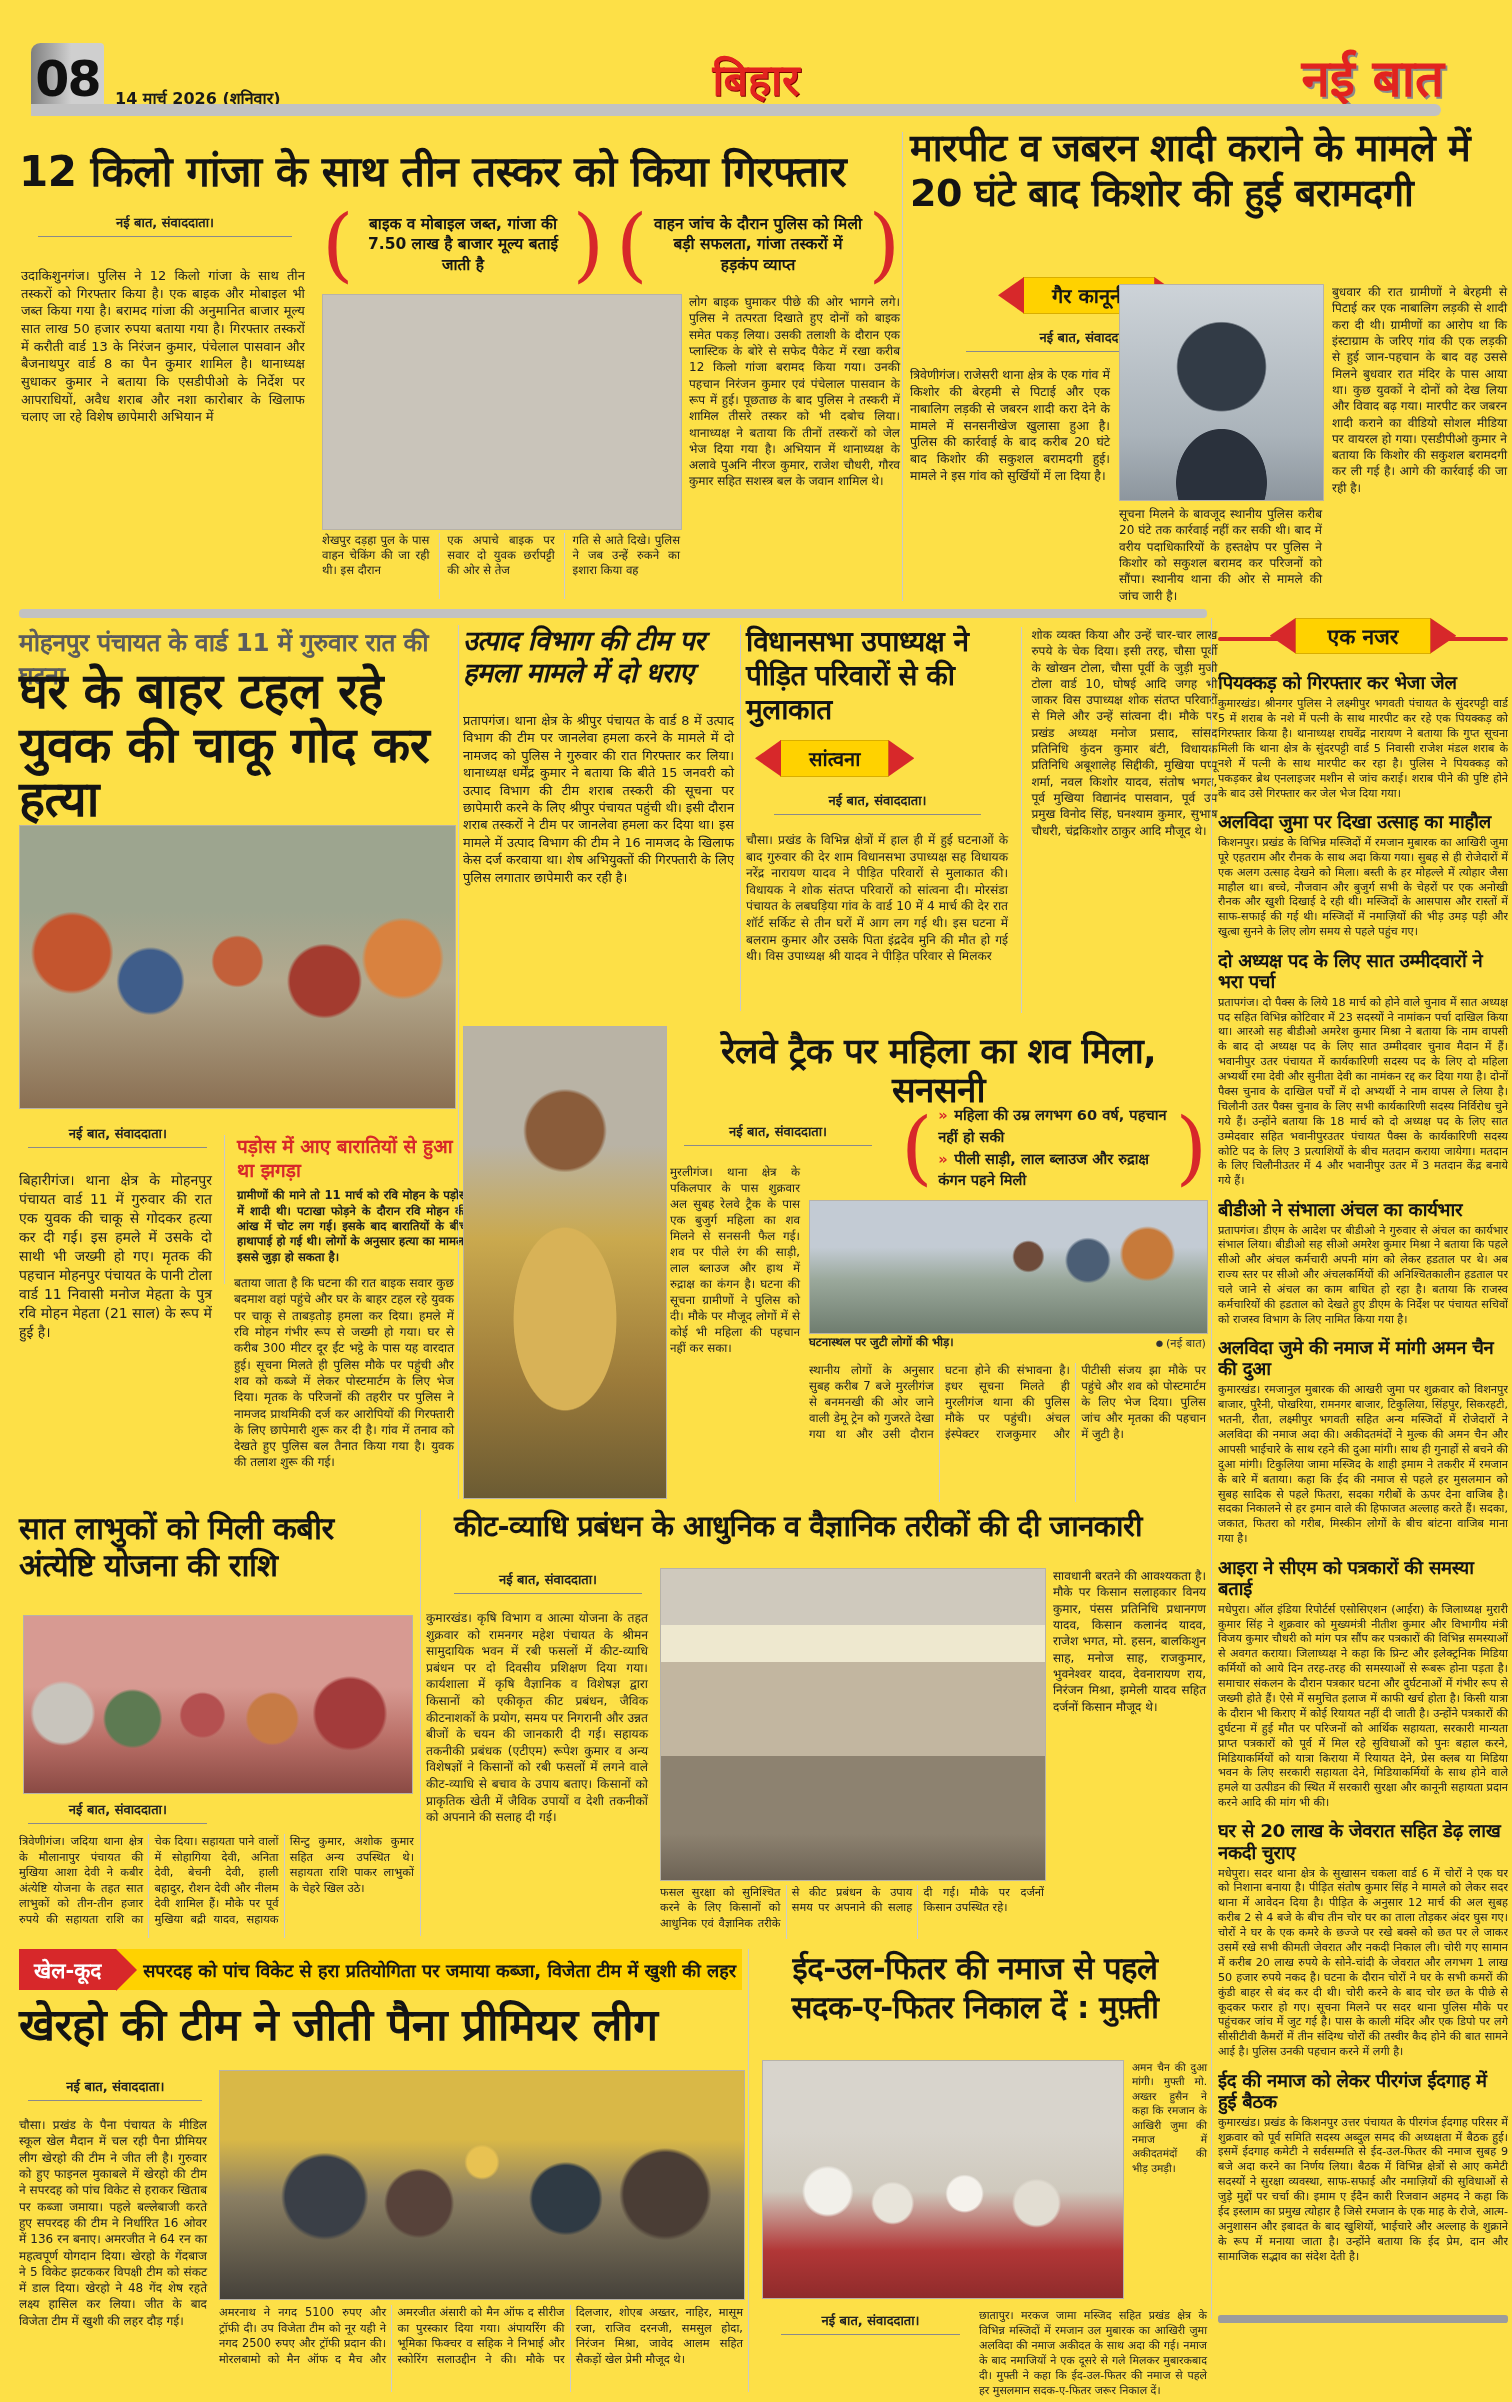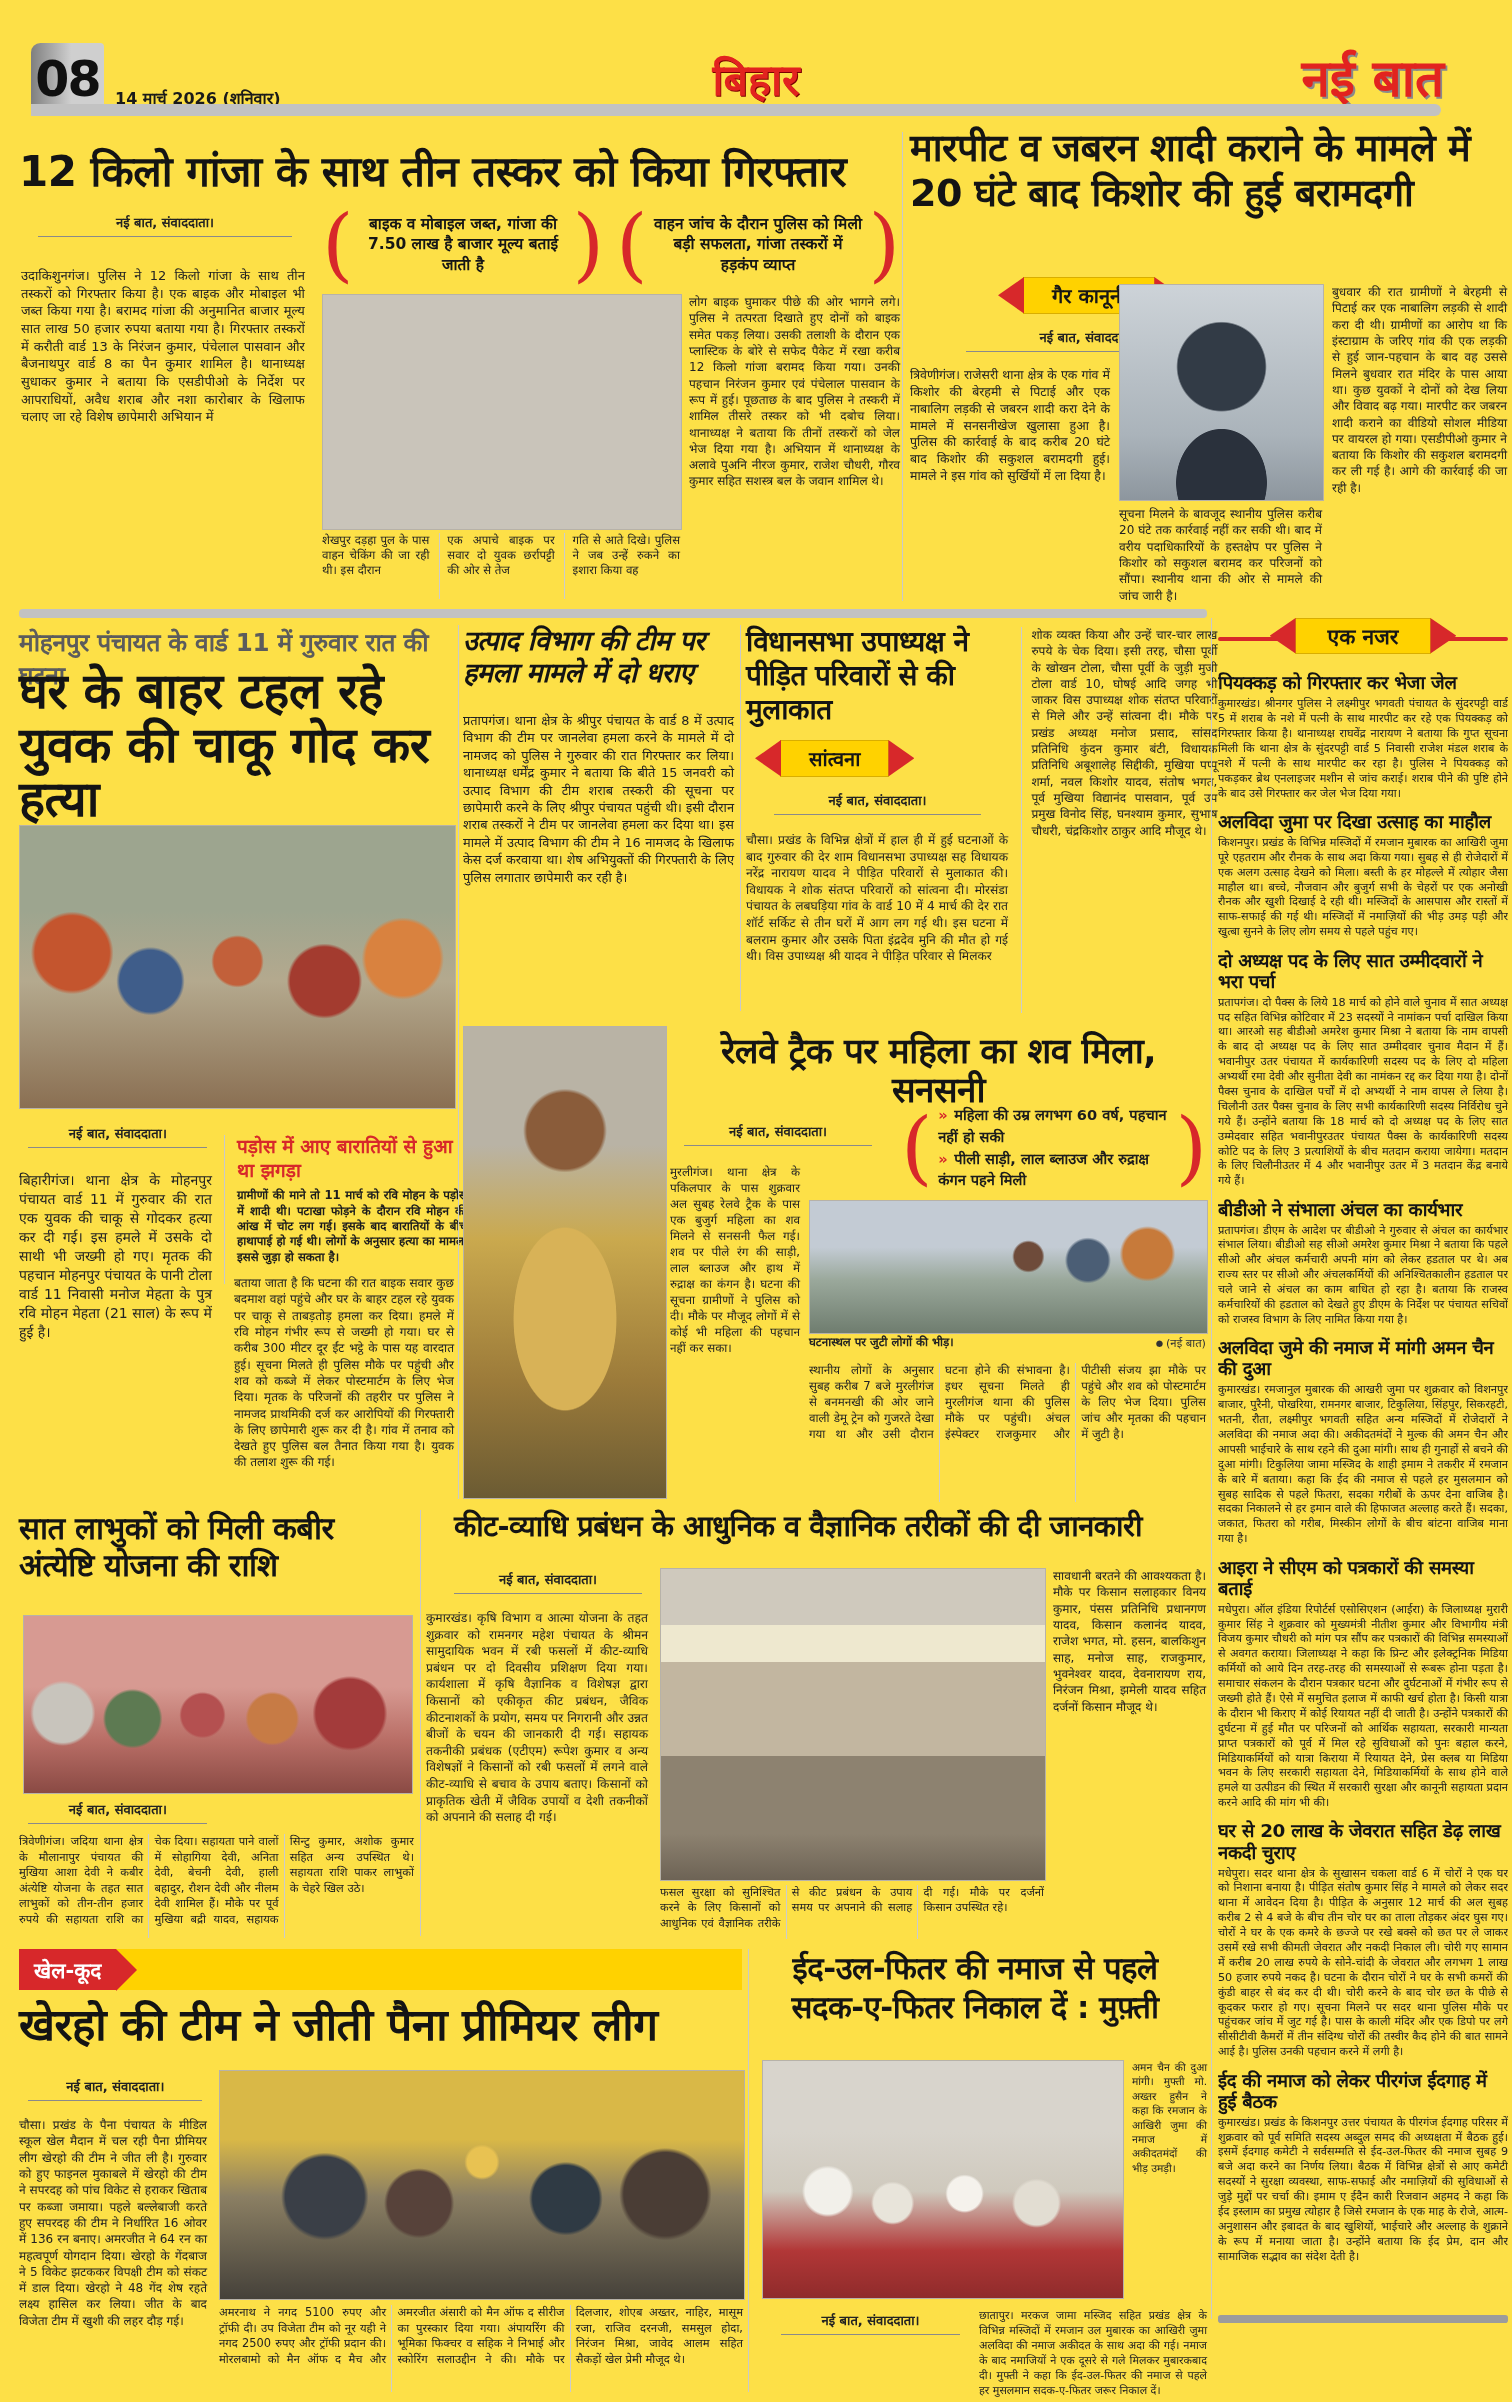--- a/index.html
+++ b/index.html
@@ -184,20 +184,21 @@
          linear-gradient(180deg,#cfc9bd 0 18%,#eee8cf 18% 30%,#c2b6a0 30% 60%,#8d8270 60% 85%,#6d6355);
          "></div>
     <div class="body cols3 abs" style="left:234px;top:375px;width:384px;height:54px;font-size:11.3px;">फसल सुरक्षा को सुनिश्चित करने के लिए किसानों को आधुनिक एवं वैज्ञानिक तरीके से कीट प्रबंधन के उपाय समय पर अपनाने की सलाह दी गई। मौके पर दर्जनों किसान उपस्थित रहे।</div>
     <div class="body abs" style="left:627px;top:58px;width:153px;height:370px;font-size:12px;">सावधानी बरतने की आवश्यकता है। मौके पर किसान सलाहकार विनय कुमार, पंसस प्रतिनिधि प्रधानगण यादव, किसान कलानंद यादव, राजेश भगत, मो. हसन, बालकिशुन साह, मनोज साह, राजकुमार, भुवनेश्वर यादव, देवनारायण राय, निरंजन मिश्रा, झमेली यादव सहित दर्जनों किसान मौजूद थे।</div>
   </div>
 
   <div class="abs" style="left:19px;top:1949px;width:723px;height:443px;">
     <div class="abs" style="left:0;top:0;width:723px;height:41px;display:flex;align-items:stretch;background:#ffd200;">
       <div style="background:#d7282a;color:#fff;font-weight:800;font-size:21px;display:flex;align-items:center;padding:0 15px;">खेल-कूद</div>
       <div style="width:0;height:0;border-top:21px solid transparent;border-bottom:21px solid transparent;border-left:21px solid #d7282a;"></div>
+      <div style="flex:1;display:flex;align-items:center;justify-content:center;font-weight:800;font-size:18px;color:#161616;">सपरदह को पांच विकेट से हरा प्रतियोगिता पर जमाया कब्जा, विजेता टीम में खुशी की लहर</div>
     </div>
     <div class="hl" style="position:absolute;left:0;top:51px;width:100%;font-size:44px;">खेरहो की टीम ने जीती पैना प्रीमियर लीग</div>
     <div class="byline abs" style="left:9.4px;top:128px;width:174px;">नई बात, संवाददाता।</div>
     <div class="body abs" style="left:0;top:168px;width:188px;height:275px;font-size:12px;">चौसा। प्रखंड के पैना पंचायत के मीडिल स्कूल खेल मैदान में चल रही पैना प्रीमियर लीग खेरहो की टीम ने जीत ली है। गुरुवार को हुए फाइनल मुकाबले में खेरहो की टीम ने सपरदह को पांच विकेट से हराकर खिताब पर कब्जा जमाया। पहले बल्लेबाजी करते हुए सपरदह की टीम ने निर्धारित 16 ओवर में 136 रन बनाए। अमरजीत ने 64 रन का महत्वपूर्ण योगदान दिया। खेरहो के गेंदबाज ने 5 विकेट झटककर विपक्षी टीम को संकट में डाल दिया। खेरहो ने 48 गेंद शेष रहते लक्ष्य हासिल कर लिया। जीत के बाद विजेता टीम में खुशी की लहर दौड़ गई।</div>
     <div class="photo abs" style="left:200px;top:121px;width:524px;height:228px;background:
          radial-gradient(circle at 50% 40%, #e8c252 0 5%, transparent 6%),
          radial-gradient(circle at 20% 55%, #3a3f47 0 9%, transparent 10%),
          radial-gradient(circle at 38% 58%, #57423a 0 9%, transparent 10%),
          radial-gradient(circle at 66% 56%, #2f3a44 0 9%, transparent 10%),
          radial-gradient(circle at 85% 54%, #4a3d35 0 9%, transparent 10%),

